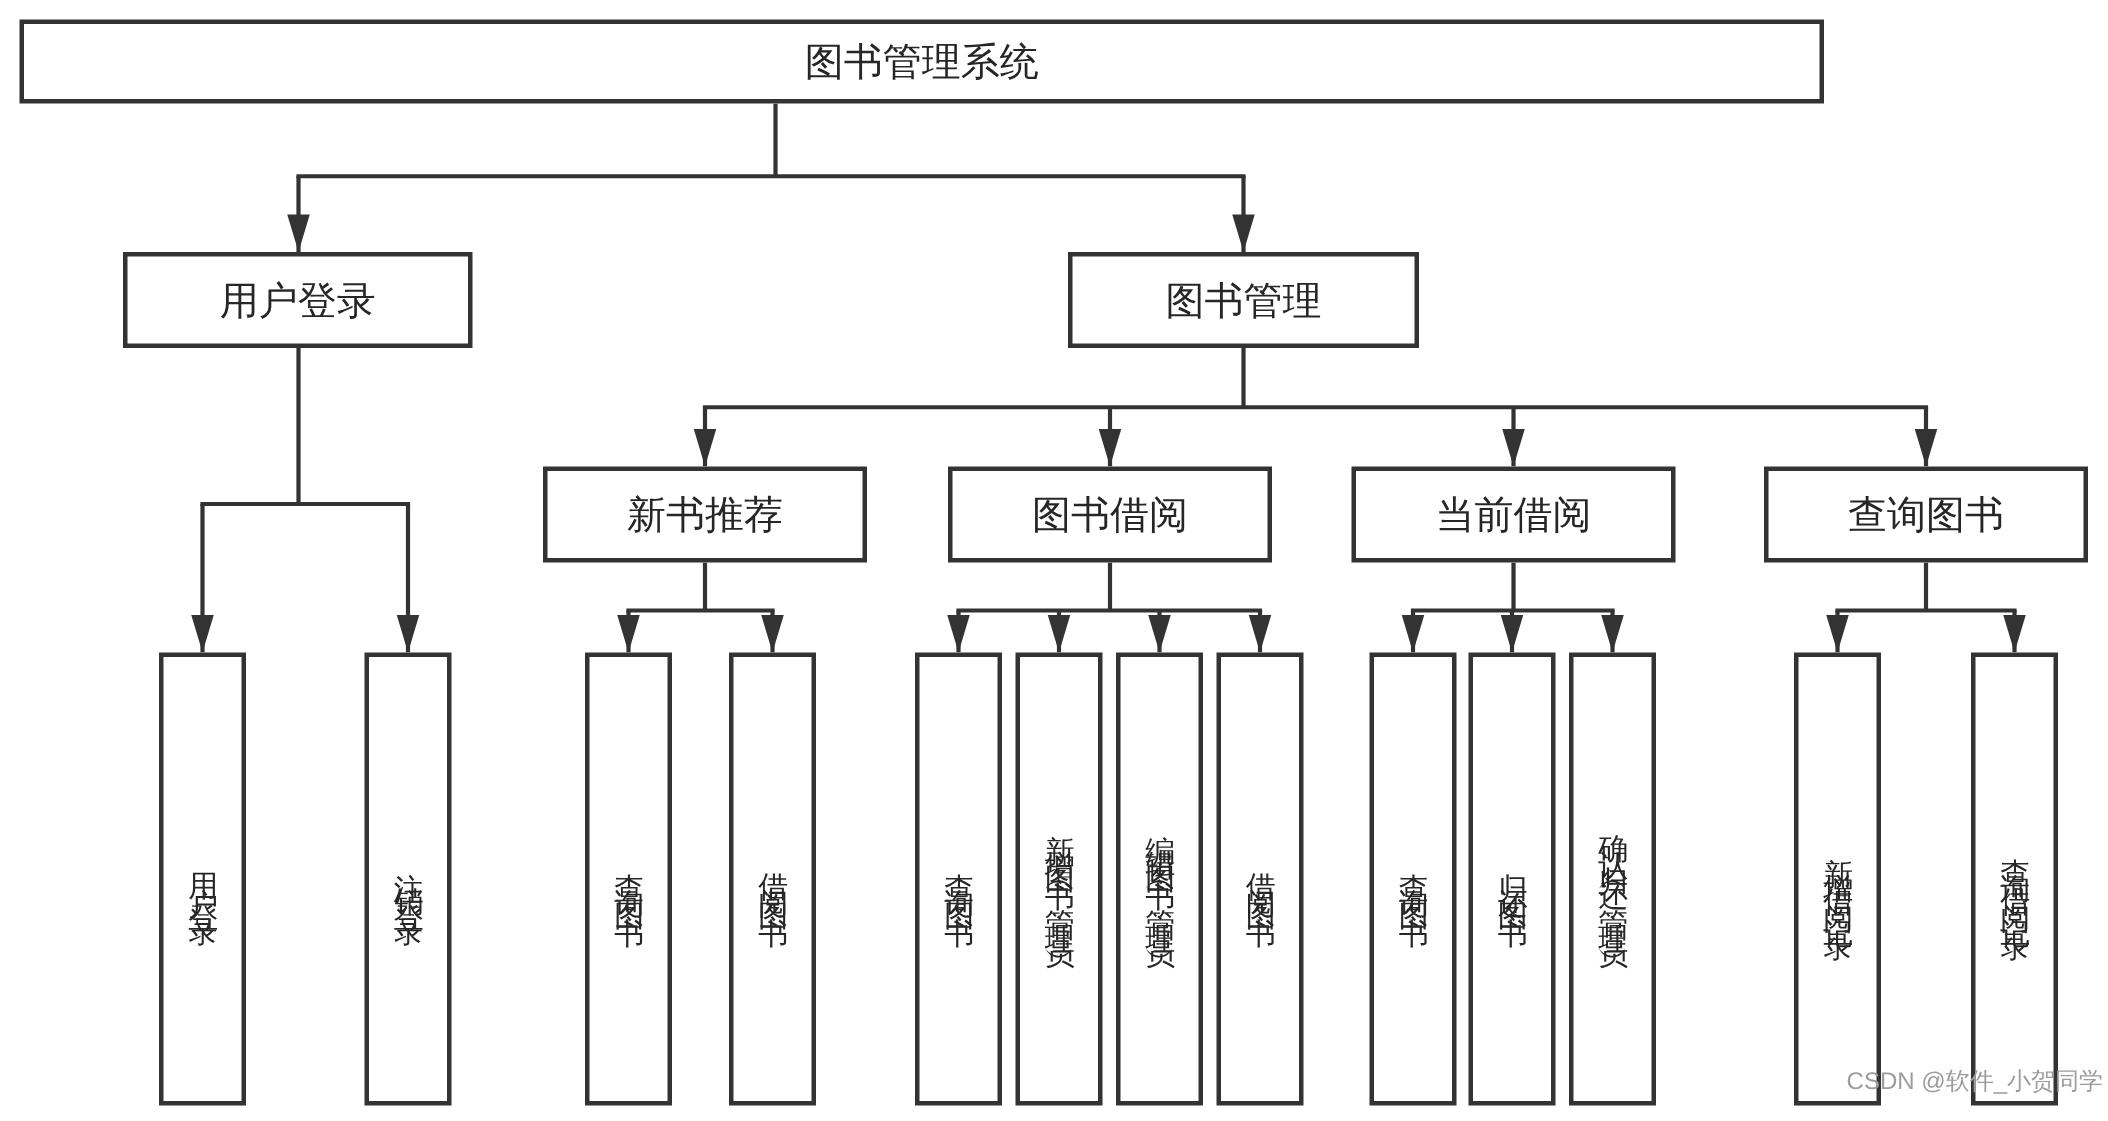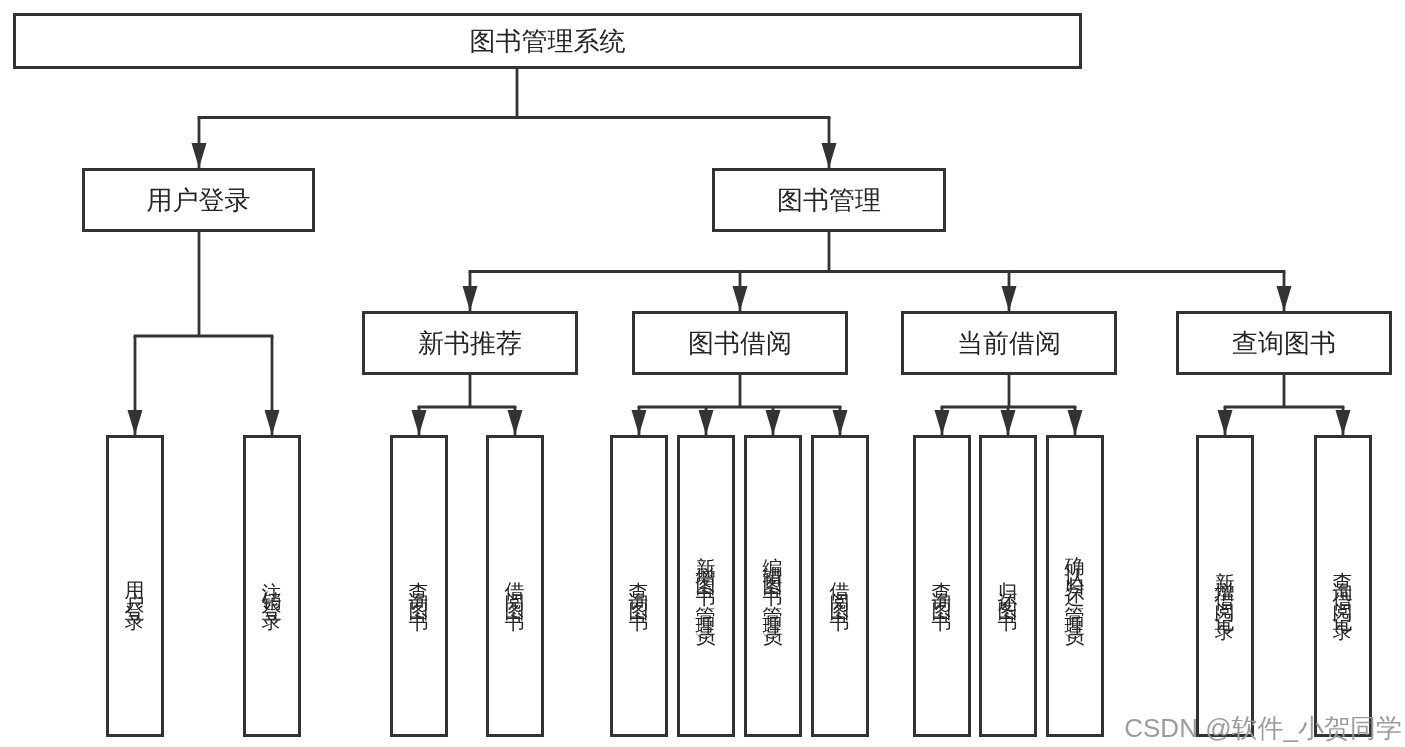--- a/index.html
+++ b/index.html
@@ -49,21 +49,21 @@
     letter-spacing: 10px;
     line-height: 1;
     width: 58px;
     height: 302px;
     top: 435px;
   }
   .watermark {
     position: absolute;
     top: 711px;
     right: 3px;
-    font-size: 26px;
+    font-size: 16px;
     color: var(--watermark, #9c9c9c);
     white-space: nowrap;
   }
 </style>
 </head>
 <body>
 
 <div class="canvas">
 
   <svg class="connectors" viewBox="0 0 1405 747" xmlns="http://www.w3.org/2000/svg">
@@ -121,21 +121,21 @@
     </g>
 
     <g>
       <path class="ln" d="M1284 375 V 407"></path>
       <path class="ln cap" d="M1225 407 H 1343"></path>
       <path class="ln" d="M1225 407 V 435" marker-end="url(#arrow)"></path>
       <path class="ln" d="M1343 407 V 435" marker-end="url(#arrow)"></path>
     </g>
   </svg>
 
-  <div class="hbox" style="left:13px; top:13px; width:1069px; height:56px;">图书管理系统</div>
+  <div class="hbox" style="left:13px; top:13px; width:1203px; height:56px;">图书管理系统</div>
 
   <div class="hbox" style="left:82px; top:168px; width:233px; height:64px;">用户登录</div>
   <div class="hbox" style="left:362px; top:311px; width:216px; height:64px;">新书推荐</div>
 
   <div class="hbox" style="left:712px; top:168px; width:234px; height:64px;">图书管理</div>
   <div class="hbox" style="left:632px; top:311px; width:216px; height:64px;">图书借阅</div>
   <div class="hbox" style="left:901px; top:311px; width:216px; height:64px;">当前借阅</div>
   <div class="hbox" style="left:1176px; top:311px; width:216px; height:64px;">查询图书</div>
 
   <div class="vbox" style="left:106px;">用户登录</div>

